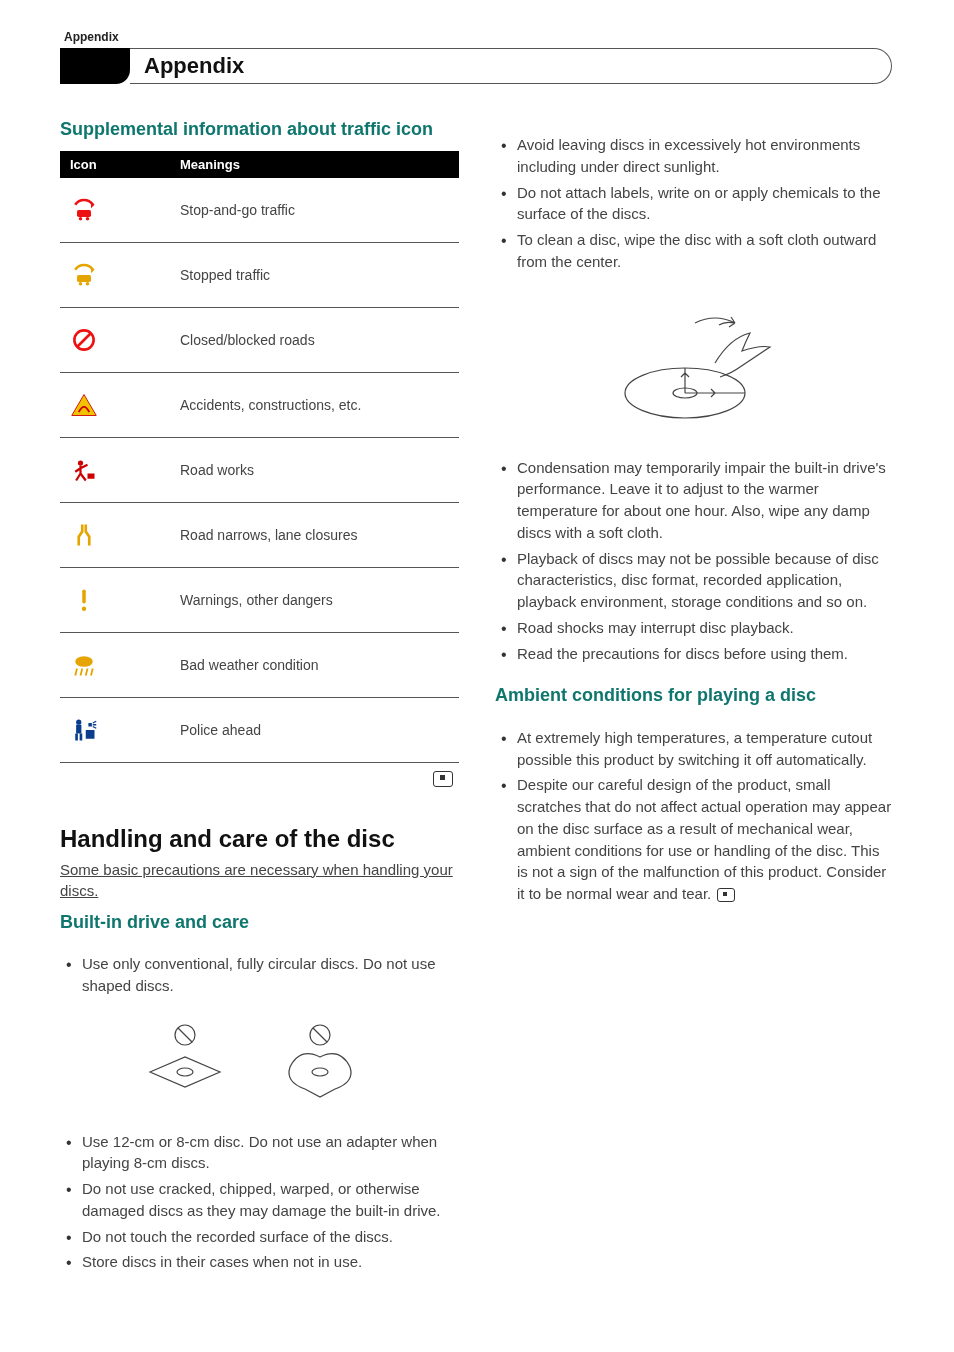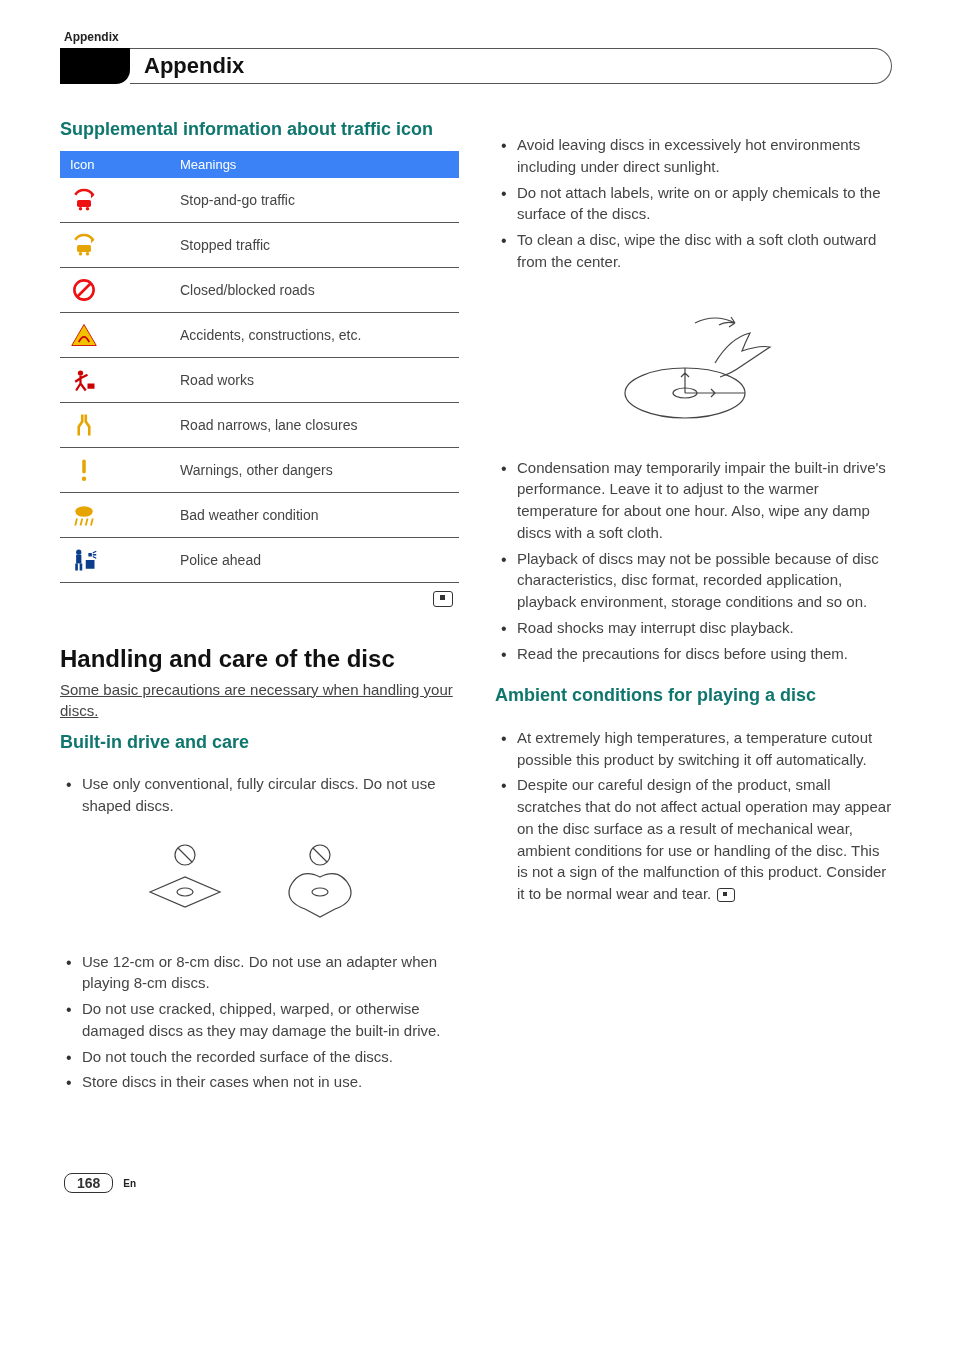--- a/index.html
+++ b/index.html
@@ -76,31 +76,31 @@
     margin: 4px 0 10px 0;
     line-height: 1.4;
     text-decoration: underline;
   }
   .icon-table {
     width: 100%;
     border-collapse: collapse;
     margin-top: 6px;
   }
   .icon-table thead th {
-    background: #3b82f6;
+    background: #000000;
     color: #fff;
     font-size: 13px;
-    font-weight: normal;
+    font-weight: bold;
     text-align: left;
     padding: 6px 10px;
   }
   .icon-table thead th:first-child { width: 90px; }
   .icon-table tbody td {
     border-bottom: 1px solid #555;
-    padding: 8px 10px;
+    padding: 18px 10px;
     font-size: 14px;
     color: #444;
     vertical-align: middle;
   }
   .icon-table tbody tr:last-child td {
     border-bottom: 1px solid #555;
   }
   .icon-cell {
     text-align: left;
   }

